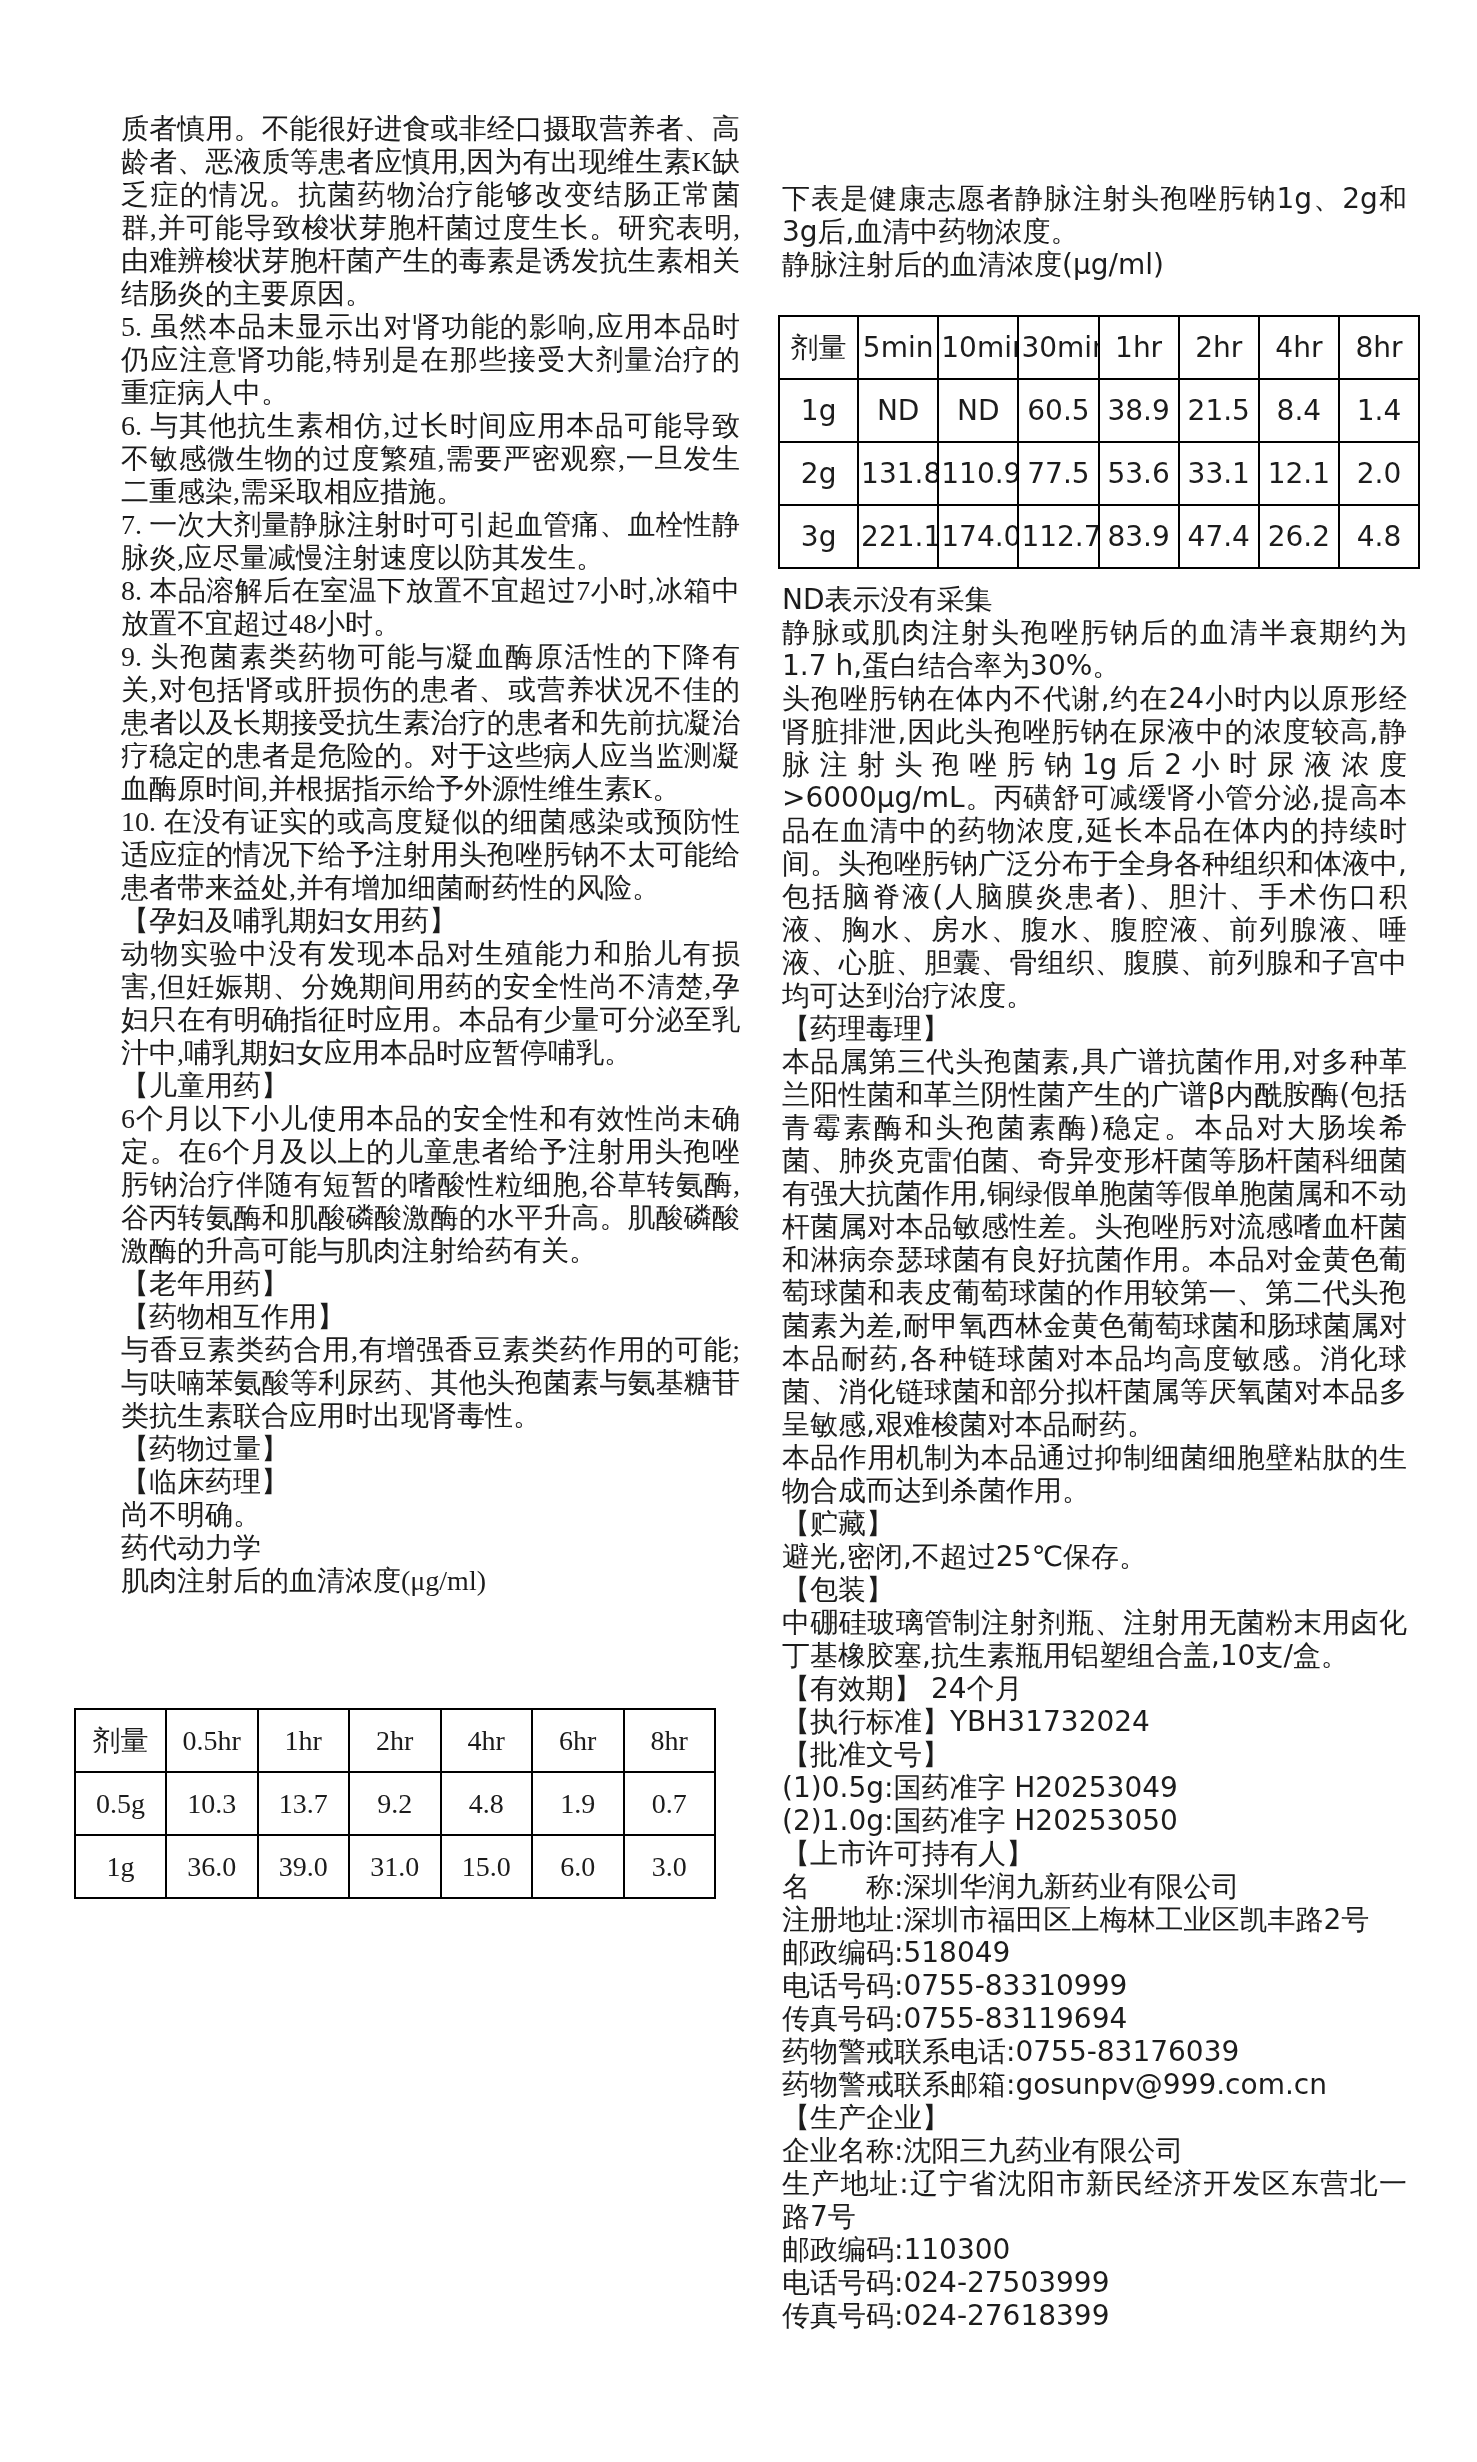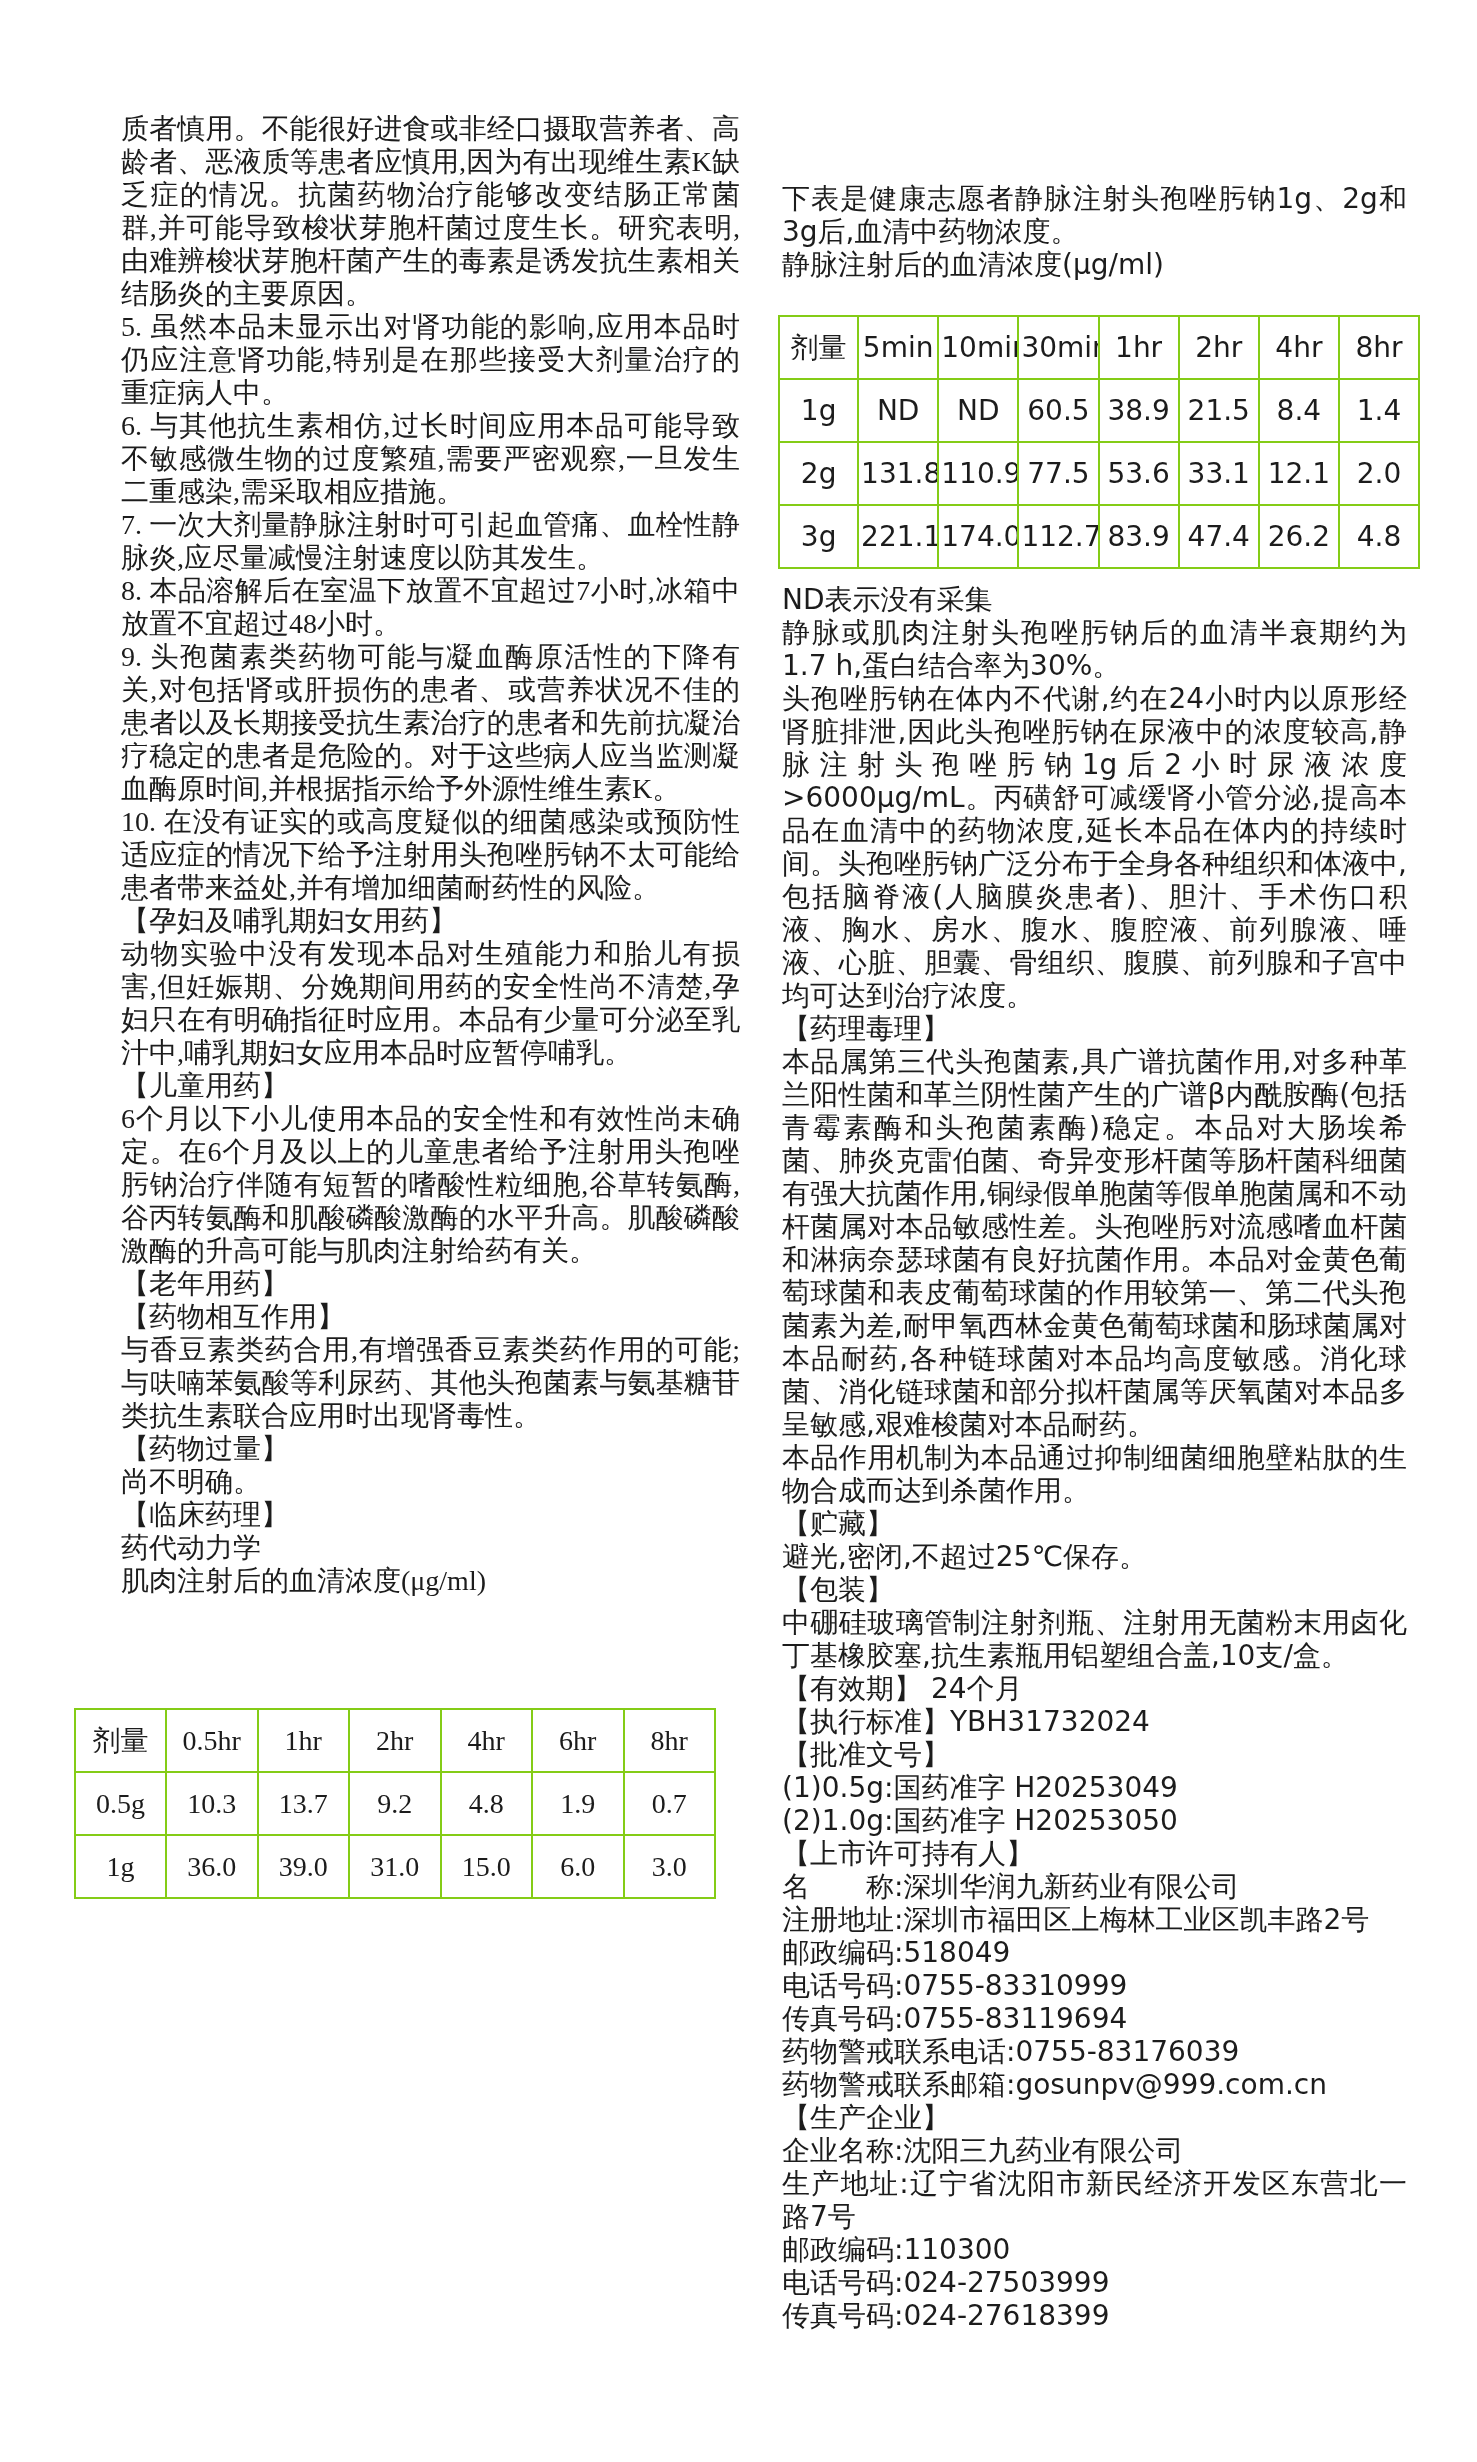--- a/index.html
+++ b/index.html
@@ -25,21 +25,21 @@
   }
   .col-left  { left: 121px;  top: 112px; width: 619px; font-family: Liberation Serif, serif; }
   .col-right { left: 782px; top: 138px; width: 625px; margin-top: 44px; }
   .para { margin: 0; }
   .tbl {
     border-collapse: collapse;
     table-layout: fixed;
     font-size: 28px;
   }
   .tbl th, .tbl td {
-    border: 2px solid #84cc16;
+    border: 2px solid #000000;
     text-align: center;
     vertical-align: middle;
     font-weight: normal;
     padding: 2px;
     overflow: hidden;
   }
   .tbl-left {
     width: 642px;
     margin-left: -47px;
     margin-top: 111px;
@@ -67,22 +67,22 @@
     <p class="para">9. 头孢菌素类药物可能与凝血酶原活性的下降有关,对包括肾或肝损伤的患者、或营养状况不佳的患者以及长期接受抗生素治疗的患者和先前抗凝治疗稳定的患者是危险的。对于这些病人应当监测凝血酶原时间,并根据指示给予外源性维生素K。</p>
     <p class="para">10. 在没有证实的或高度疑似的细菌感染或预防性适应症的情况下给予注射用头孢唑肟钠不太可能给患者带来益处,并有增加细菌耐药性的风险。</p>
     <p class="para">【孕妇及哺乳期妇女用药】</p>
     <p class="para">动物实验中没有发现本品对生殖能力和胎儿有损害,但妊娠期、分娩期间用药的安全性尚不清楚,孕妇只在有明确指征时应用。本品有少量可分泌至乳汁中,哺乳期妇女应用本品时应暂停哺乳。</p>
     <p class="para">【儿童用药】</p>
     <p class="para">6个月以下小儿使用本品的安全性和有效性尚未确定。在6个月及以上的儿童患者给予注射用头孢唑肟钠治疗伴随有短暂的嗜酸性粒细胞,谷草转氨酶,谷丙转氨酶和肌酸磷酸激酶的水平升高。肌酸磷酸激酶的升高可能与肌肉注射给药有关。</p>
     <p class="para">【老年用药】</p>
     <p class="para">【药物相互作用】</p>
     <p class="para">与香豆素类药合用,有增强香豆素类药作用的可能;与呋喃苯氨酸等利尿药、其他头孢菌素与氨基糖苷类抗生素联合应用时出现肾毒性。</p>
     <p class="para">【药物过量】</p>
+    <p class="para">【临床药理】</p>
     <p class="para">尚不明确。</p>
-    <p class="para">【临床药理】</p>
     <p class="para">药代动力学</p>
     <p class="para">肌肉注射后的血清浓度(μg/ml)</p>
 
     <table class="tbl tbl-left">
       <colgroup>
         <col style="width:91px">
         <col>
           <col>
           <col>
           <col>

